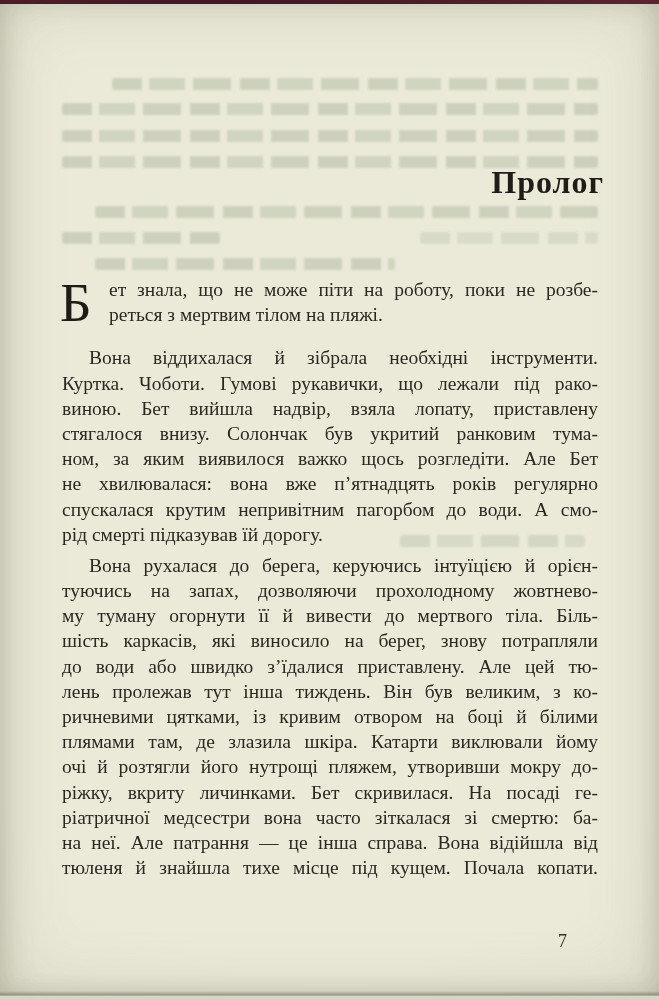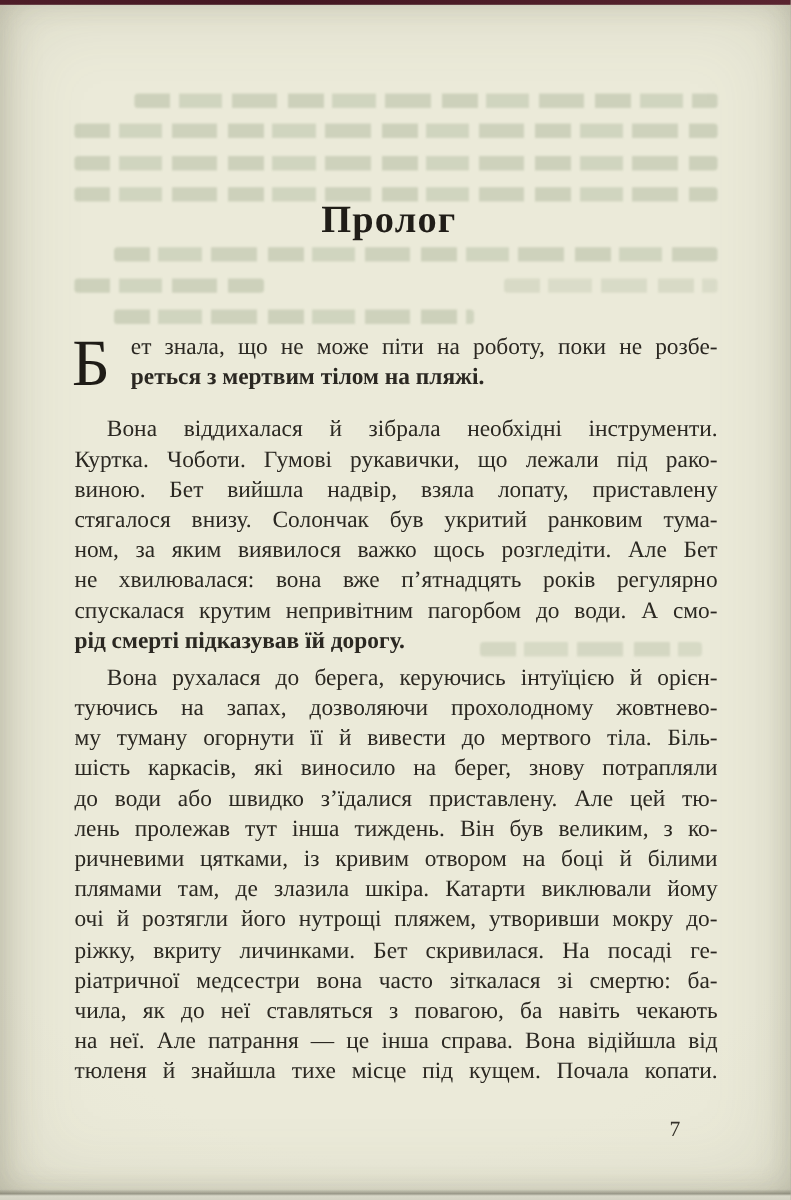--- a/index.html
+++ b/index.html
@@ -31,34 +31,34 @@
   
   .ghost{
     position:absolute;height:12px;border-radius:3px;opacity:.72;
     filter:blur(1.1px);
     background-image:repeating-linear-gradient(90deg,
       #c2c8b0 0 30px,  rgba(194,200,176,0) 30px 37px,
       #c7cdb6 37px 73px, rgba(199,205,182,0) 73px 81px,
       #c3c9b2 81px 119px, rgba(195,201,178,0) 119px 128px);
   }
   .heading{
-    position:absolute;left:56px;width:536px;top:164px;
-    text-align:center;font-size:32px;line-height:36px;font-weight:bold;
+    position:absolute;left:68px;width:536px;top:164px;
+    text-align:right;font-size:32px;line-height:36px;font-weight:bold;
     letter-spacing:1px;color:#201d18;
   }
   .textblock{
     position:absolute;left:62px;top:277px;width:536px;
     font-size:19.5px;line-height:25.2px;
   }
   .tline{
     text-align:justify;text-align-last:justify;
     white-space:nowrap;height:25.2px;
   }
   .tline.indent{padding-left:27px;}
-  .tline.last{text-align-last:left;font-weight:bold;}
+  .tline.last{text-align-last:left;}
   .dropcap-para{position:relative;}
   .dropcap-para .tline{padding-left:47px;}
   .dropcap{
     position:absolute;left:-2px;top:1px;
     font-size:55px;line-height:50px;font-weight:normal;color:#1f1c17;
   }
   .para2{margin-top:18px;}
   .para3{margin-top:6px;}
   .page-number{
     position:absolute;left:558px;top:931px;
@@ -112,21 +112,20 @@
           <div class="tline">туючись на запах, дозволяючи прохолодному жовтнево-</div>
           <div class="tline">му туману огорнути її й вивести до мертвого тіла. Біль-</div>
           <div class="tline">шість каркасів, які виносило на берег, знову потрапляли</div>
           <div class="tline">до води або швидко з’їдалися приставлену. Але цей тю-</div>
           <div class="tline">лень пролежав тут інша тиждень. Він був великим, з ко-</div>
           <div class="tline">ричневими цятками, із кривим отвором на боці й білими</div>
           <div class="tline">плямами там, де злазила шкіра. Катарти виклювали йому</div>
           <div class="tline">очі й розтягли його нутрощі пляжем, утворивши мокру до-</div>
           <div class="tline">ріжку, вкриту личинками. Бет скривилася. На посаді ге-</div>
           <div class="tline">ріатричної медсестри вона часто зіткалася зі смертю: ба-</div>
-          <div class="tline">чила, як до неї ставляться з повагою, ба навіть чекають</div>
           <div class="tline">на неї. Але патрання — це інша справа. Вона відійшла від</div>
           <div class="tline">тюленя й знайшла тихе місце під кущем. Почала копати.</div>
         </div>
     </div>
   </div>
 
   <div class="page-number">7</div>
 
   <div class="bottom-edge"></div>
   <div class="vignette"></div>

